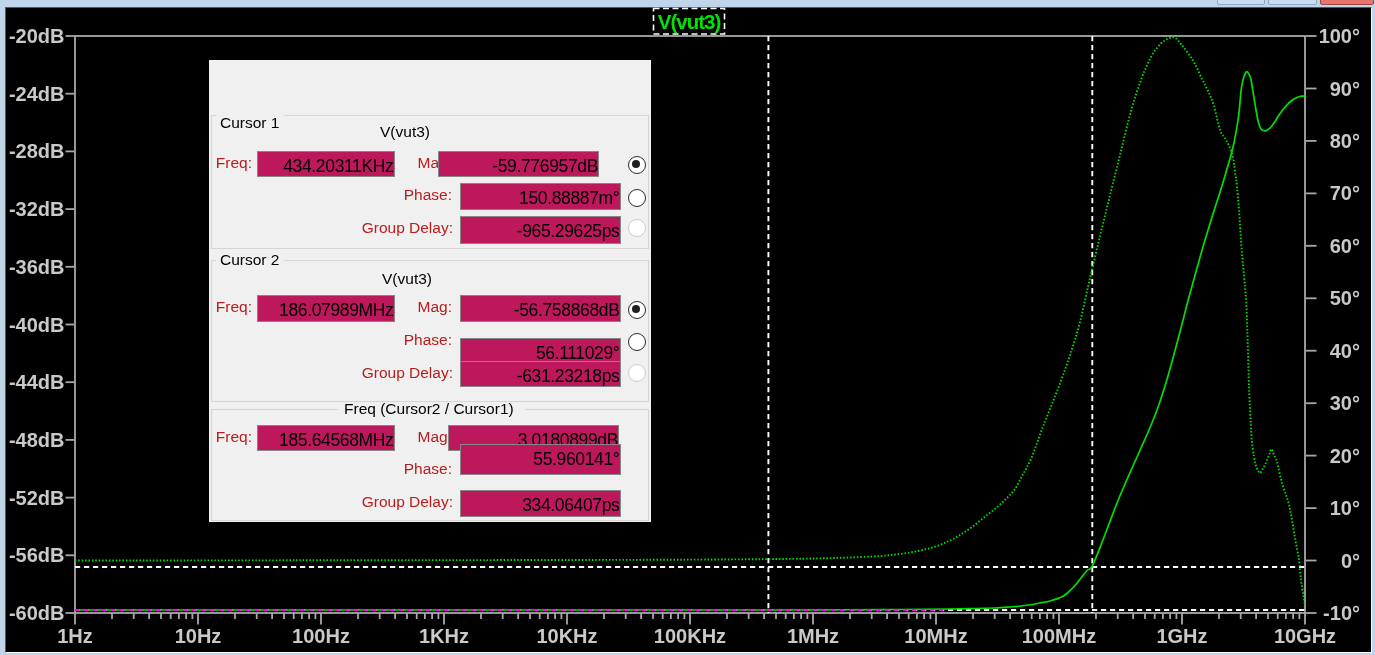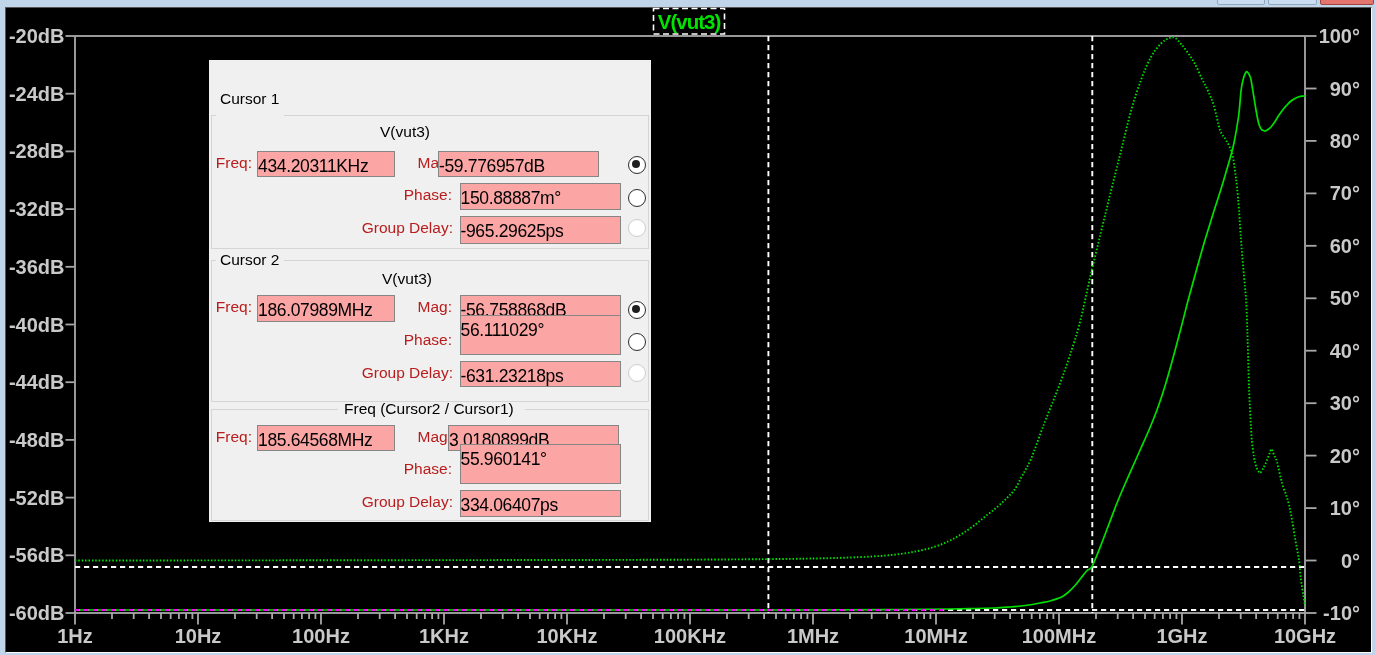--- a/index.html
+++ b/index.html
@@ -12,22 +12,22 @@
 #dtitle { position:absolute; left:0; top:0; width:100%; height:44.5px; background:#ffffff; }
 #lticon { position:absolute; left:11.5px; top:8px; }
 #dtext { position:absolute; left:41px; top:11px; font-size:18.5px; color:#9b9b9b; }
 #dclose { position:absolute; right:16px; top:15px; }
 #dbody { position:absolute; left:0; top:44.5px; width:100%; height:417px; background:#f0f0f0; }
 .gl { position:absolute; height:1px; background:#d5d5d5; }
 .gv { position:absolute; width:1px; background:#d5d5d5; }
 .gcap { position:absolute; font-size:15.5px; color:#000; }
 .vh { position:absolute; font-size:15.5px; color:#000; text-align:center; }
 .lab { position:absolute; color:#b91c1c; }
-.vbox { position:absolute; background:#fca5a5; border:1px solid #868686; color:#000;
-  font-size:17.5px; letter-spacing:-0.35px; text-align:left; overflow:hidden; }
+.vbox { position:absolute; background:#be185d; border:1px solid #868686; color:#000;
+  font-size:17.5px; letter-spacing:-0.35px; text-align:right; overflow:hidden; }
 .radio { position:absolute; width:18px; height:18px; border-radius:50%; border:1.7px solid #2b2b2b; background:#fff; }
 .rdot { position:absolute; left:3.3px; top:3.3px; width:8px; height:8px; border-radius:50%; background:#1f1f1f; }
 </style></head>
 <body>
 <div id="panel"></div>
 <div class="tm" style="left:8px;width:3px"></div>
 <div class="tm" style="left:13px;width:3px"></div>
 <div class="tm" style="left:19px;width:6px"></div>
 <div class="tm" style="left:27px;width:4px"></div>
 <div class="winbtn" style="left:1216.6px;width:48.5px"></div>
@@ -210,21 +210,21 @@
 <div class="gl" style="left:210.5px;top:260px;width:5.5px"></div>
 <div class="gl" style="left:284px;top:260px;width:364px"></div>
 <div class="gl" style="left:210.5px;top:401px;width:437.5px"></div>
 <div class="gv" style="left:210.5px;top:260px;height:141px"></div>
 <div class="gv" style="left:648px;top:260px;height:142px"></div>
 <div class="gl" style="left:210.5px;top:408.5px;width:127.5px"></div>
 <div class="gl" style="left:525px;top:408.5px;width:123px"></div>
 <div class="gl" style="left:210.5px;top:519.5px;width:437.5px"></div>
 <div class="gv" style="left:210.5px;top:408.5px;height:111.0px"></div>
 <div class="gv" style="left:648px;top:408.5px;height:112.0px"></div>
-<div class="gcap" style="left:220px;top:90px">Cursor 1</div>
+<div class="gcap" style="left:220px;top:114px">Cursor 1</div>
 <div class="gcap" style="left:220px;top:251px">Cursor 2</div>
 <div class="gcap" style="left:344px;top:400px">Freq (Cursor2 / Cursor1)</div>
 <div class="vh" style="left:375px;top:123px;width:60px">V(vut3)</div>
 <div class="vh" style="left:377px;top:270px;width:60px">V(vut3)</div>
 <div class="lab" style="right:1123px;top:153.5px;font-size:15.5px">Freq:</div>
 <div class="vbox" style="left:257px;top:150.5px;width:137.5px;height:26.5px;line-height:28.0px">434.20311KHz</div>
 <div class="lab" style="right:923px;top:153.5px;font-size:15.5px">Mag:</div>
 <div class="vbox" style="left:438px;top:150.5px;width:161px;height:26.5px;line-height:28.0px">-59.776957dB</div>
 <div class="lab" style="right:923px;top:186.3px;font-size:15.5px">Phase:</div>
 <div class="vbox" style="left:459.5px;top:183.3px;width:161px;height:26.5px;line-height:28.0px">150.88887m°</div>
@@ -233,27 +233,27 @@
 <div class="radio" style="left:628px;top:156.0px;border-color:#2b2b2b">
     <div class="rdot"></div>
   </div>
 <div class="radio" style="left:628px;top:188.8px;border-color:#2b2b2b"></div>
 <div class="radio" style="left:628px;top:219.1px;border-color:#cccccc"></div>
 <div class="lab" style="right:1123px;top:298px;font-size:15.5px">Freq:</div>
 <div class="vbox" style="left:257px;top:295px;width:137.5px;height:26.5px;line-height:28.0px">186.07989MHz</div>
 <div class="lab" style="right:923px;top:298px;font-size:15.5px">Mag:</div>
 <div class="vbox" style="left:459.5px;top:295px;width:161px;height:26.5px;line-height:28.0px">-56.758868dB</div>
 <div class="lab" style="right:923px;top:330.8px;font-size:15.5px">Phase:</div>
-<div class="vbox" style="left:459.5px;top:315px;width:161px;height:40px;line-height:28.0px">56.111029°</div>
+<div class="vbox" style="left:459.5px;top:338px;width:161px;height:40px;line-height:28.0px">56.111029°</div>
 <div class="lab" style="right:922px;top:363.6px;font-size:15.5px">Group Delay:</div>
 <div class="vbox" style="left:459.5px;top:360.6px;width:161px;height:26.5px;line-height:28.0px">-631.23218ps</div>
 <div class="radio" style="left:628px;top:300.5px;border-color:#2b2b2b">
     <div class="rdot"></div>
   </div>
 <div class="radio" style="left:628px;top:333.3px;border-color:#2b2b2b"></div>
 <div class="radio" style="left:628px;top:363.6px;border-color:#cccccc"></div>
 <div class="lab" style="right:1123px;top:427.5px;font-size:15.5px">Freq:</div>
 <div class="vbox" style="left:257px;top:424.5px;width:137.5px;height:26.5px;line-height:28.0px">185.64568MHz</div>
 <div class="lab" style="right:923px;top:427.5px;font-size:15.5px">Mag:</div>
 <div class="vbox" style="left:448px;top:424.5px;width:171px;height:26.5px;line-height:28.0px">3.0180899dB</div>
 <div class="lab" style="right:923px;top:460.3px;font-size:15.5px">Phase:</div>
-<div class="vbox" style="left:459.5px;top:444px;width:161px;height:40px;line-height:28.0px">55.960141°</div>
+<div class="vbox" style="left:459.5px;top:444px;width:161px;height:31px;line-height:28.0px">55.960141°</div>
 <div class="lab" style="right:922px;top:493.1px;font-size:15.5px">Group Delay:</div>
 <div class="vbox" style="left:459.5px;top:490.1px;width:161px;height:26.5px;line-height:28.0px">334.06407ps</div>
 </body></html>

